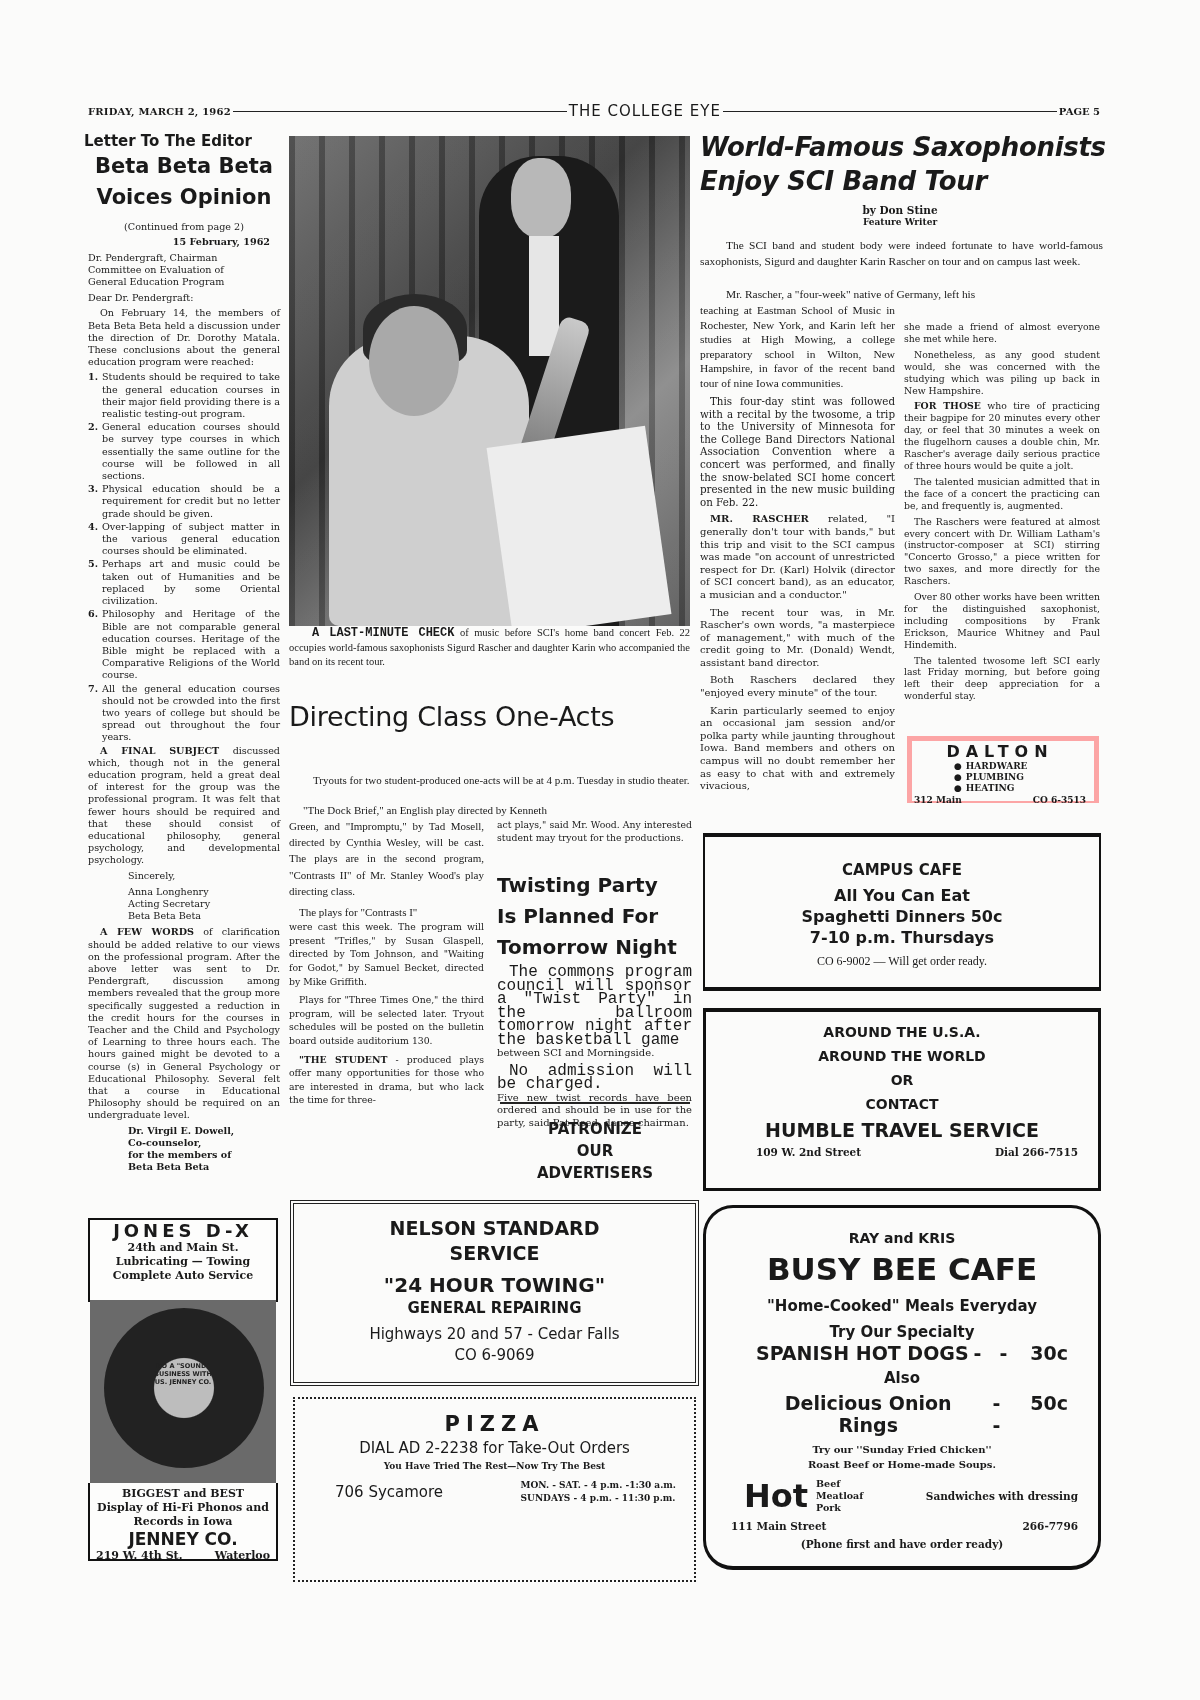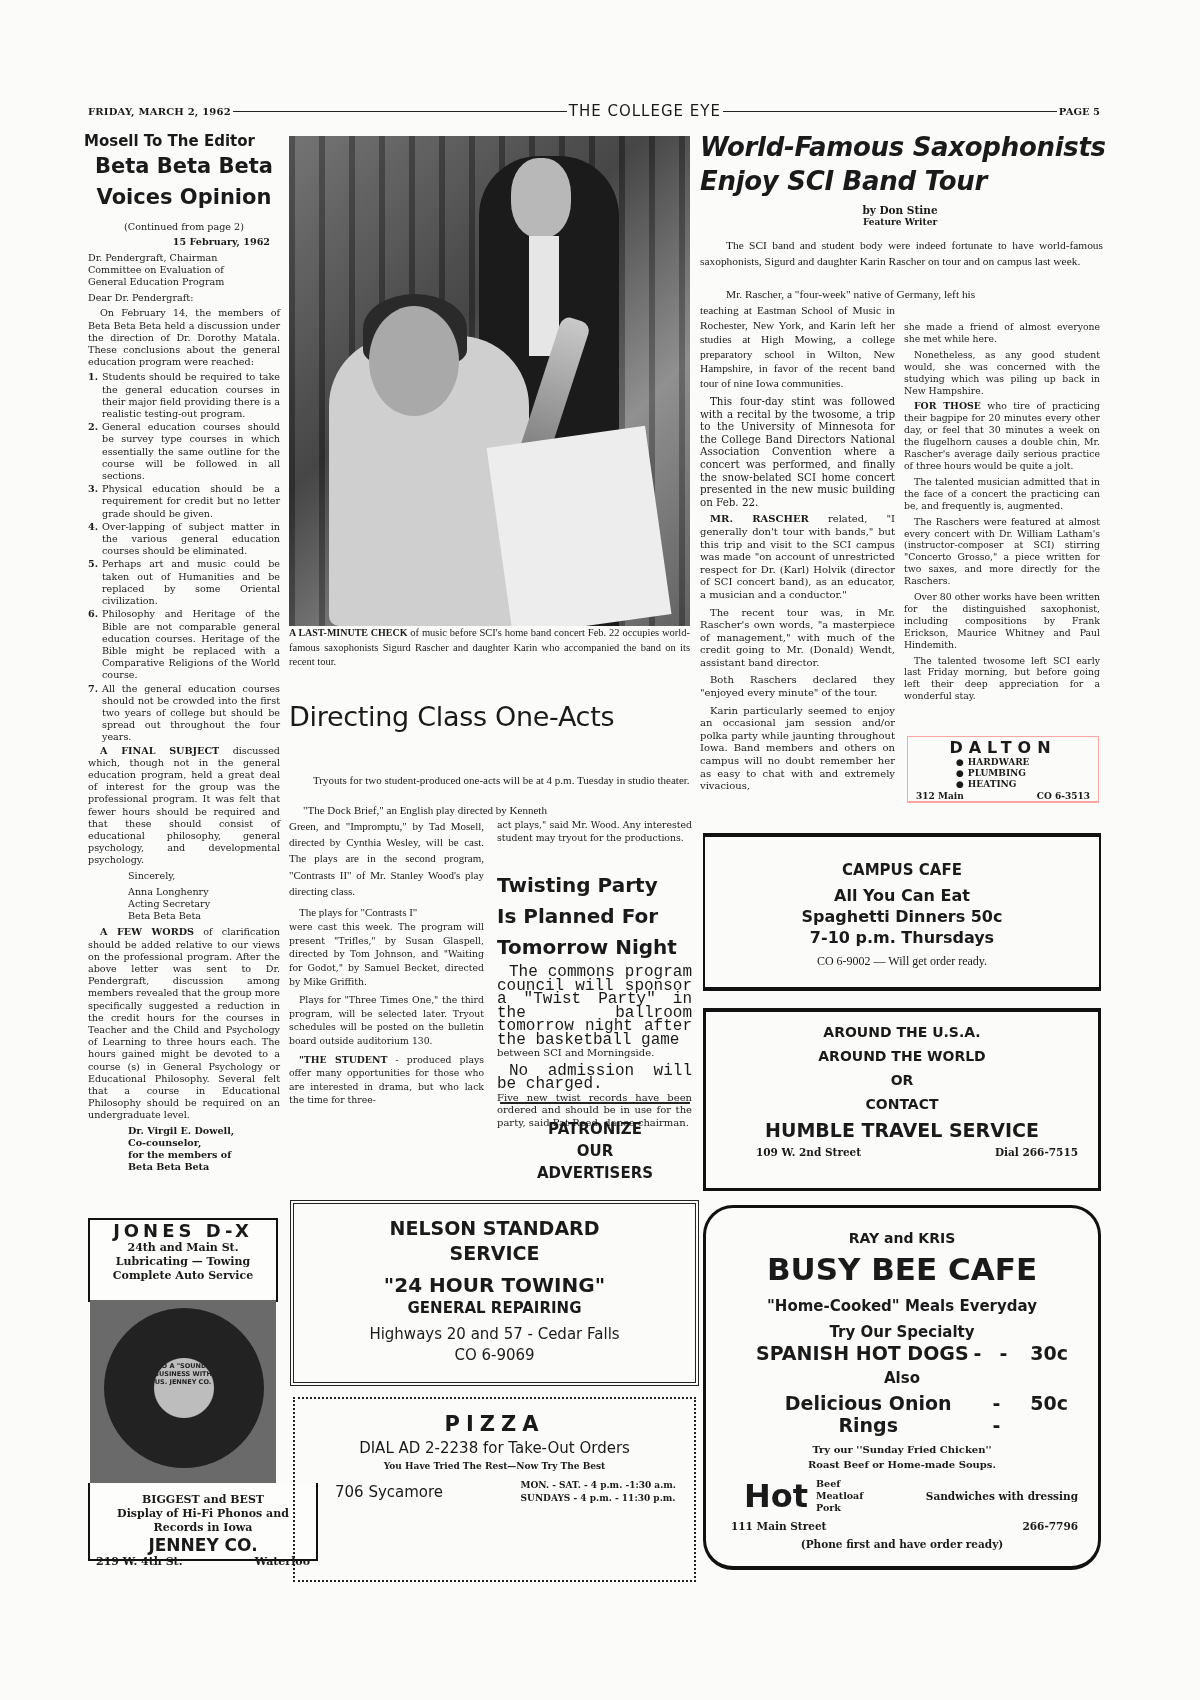--- a/index.html
+++ b/index.html
@@ -29,40 +29,40 @@
   .sig { padding-left: 40px; text-align: left; }
 
   
   .box { border: 2px solid #111; background: #fdfdfc; }
   .ad-jones { left: 88px; top: 1218px; width: 190px; height: 84px; text-align: center; }
   .ad-jones .name { font-family: "DejaVu Sans", sans-serif; font-weight: bold; font-size: 18px; letter-spacing: 4px; }
   .ad-jones .line { font-weight: bold; font-size: 11px; line-height: 14px; }
   .record-photo { left: 90px; top: 1300px; width: 186px; height: 183px; background: #6a6a6a; overflow: hidden; }
   .record-disc { position: absolute; left: 14px; top: 8px; width: 160px; height: 160px; border-radius: 50%; background: radial-gradient(circle, #bdbdbd 0 26%, #222 27% 100%); }
   .record-label { position: absolute; left: 60px; top: 62px; width: 66px; text-align: center; font-size: 6.5px; line-height: 8px; font-weight: bold; color: #222; font-family: "DejaVu Sans", sans-serif; }
-  .ad-jenney { left: 88px; top: 1483px; width: 230px; height: 78px; border-top: none; text-align: center; padding-top: 10px; }
+  .ad-jenney { left: 88px; top: 1483px; width: 190px; height: 78px; border-top: none; text-align: center; padding-top: 4px; }
   .ad-jenney .l1 { font-weight: bold; font-size: 11px; line-height: 14px; }
   .ad-jenney .l2 { font-weight: bold; font-size: 11px; line-height: 14px; }
   .ad-jenney .brand { font-family: "DejaVu Sans", sans-serif; font-weight: bold; font-size: 17px; line-height: 20px; }
   .ad-jenney .foot { display: flex; justify-content: space-between; padding: 0 6px; font-weight: bold; font-size: 11px; }
 
   
   .photo { left: 289px; top: 136px; width: 401px; height: 490px; background: linear-gradient(135deg, #6d6d6d 0%, #3c3c3c 40%, #8a8a8a 70%, #5a5a5a 100%); overflow: hidden; }
   .photo .curtain { position: absolute; left: 0; top: 0; width: 100%; height: 100%; background: repeating-linear-gradient(90deg, rgba(0,0,0,0.25) 0 6px, rgba(255,255,255,0.05) 6px 30px); }
   .photo .man { position: absolute; left: 190px; top: 20px; width: 140px; height: 470px; background: #1b1b1b; border-radius: 60px 60px 0 0; }
   .photo .man-head { position: absolute; left: 222px; top: 22px; width: 60px; height: 80px; background: #b8b8b8; border-radius: 45%; }
   .photo .shirt { position: absolute; left: 240px; top: 100px; width: 30px; height: 120px; background: #e6e6e6; }
   .photo .woman { position: absolute; left: 40px; top: 200px; width: 200px; height: 290px; background: #cfcfcf; border-radius: 70px 70px 10px 10px; }
   .photo .woman-head { position: absolute; left: 80px; top: 170px; width: 90px; height: 110px; background: #a9a9a9; border-radius: 50%; }
   .photo .hair { position: absolute; left: 74px; top: 158px; width: 104px; height: 70px; background: #2a2a2a; border-radius: 50% 50% 20% 20%; }
   .photo .score { position: absolute; left: 210px; top: 300px; width: 160px; height: 190px; background: #ededed; transform: rotate(-8deg); }
   .photo .sax { position: absolute; left: 250px; top: 180px; width: 30px; height: 150px; background: linear-gradient(180deg,#c9c9c9,#7a7a7a); border-radius: 10px; transform: rotate(18deg); }
 
   .caption { left: 289px; top: 626px; width: 401px; font-size: 10.5px; line-height: 14.5px; text-align: justify; font-family: "Liberation Serif", serif; }
-  .caption b { font-family: Liberation Serif, serif; font-size: 10px; }
+  .caption b { font-family: Liberation Mono, monospace; font-size: 12px; margin-left: 23px; }
 
   .tryouts-hed { left: 289px; top: 700px; width: 420px; font-family: "DejaVu Sans", sans-serif; font-size: 27px; line-height: 34px; font-weight: normal; letter-spacing: -0.3px; }
   .tryouts-lede { left: 289px; top: 773px; width: 401px; font-family: "Liberation Serif", serif; font-size: 11px; line-height: 14.5px; text-align: justify; text-indent: 24px; }
   .tryouts-col { left: 289px; top: 803px; width: 195px; font-size: 10px; line-height: 14px; text-align: justify; }
   .tryouts-col p { margin-bottom: 5px; text-indent: 10px; }
   .tryouts-col .lib { font-size: 11px; line-height: 16.2px; }
   .tryouts-col .small { font-size: 9.3px; line-height: 13.6px; }
   .tryouts-col2 { left: 497px; top: 803px; width: 195px; font-size: 9.3px; line-height: 12.5px; text-align: justify; }
 
   .twist-hed { left: 497px; top: 870px; width: 195px; font-family: "DejaVu Sans", sans-serif; font-weight: bold; font-size: 20px; line-height: 31px; }
@@ -95,21 +95,21 @@
   .byline .role { font-size: 9px; }
   .sax-lede { left: 700px; top: 238px; width: 403px; font-family: "Liberation Serif", serif; font-size: 11.4px; line-height: 15.5px; text-align: justify; text-indent: 26px; }
   .sax-lede2 { left: 700px; top: 287px; width: 403px; font-family: "Liberation Serif", serif; font-size: 11.4px; line-height: 15px; text-indent: 26px; white-space: nowrap; }
   .sax-col1 { left: 700px; top: 303px; width: 195px; font-size: 10px; line-height: 12.6px; text-align: justify; }
   .sax-col1 p { margin-bottom: 5px; text-indent: 10px; }
   .sax-col1 .lib { font-family: "Liberation Serif", serif; font-size: 11.4px; line-height: 14.5px; }
   .sax-col2 { left: 904px; top: 303px; width: 196px; font-size: 9.3px; line-height: 11.9px; text-align: justify; }
   .sax-col2 p { margin-bottom: 4px; text-indent: 10px; }
 
   
-  .ad-dalton { left: 907px; top: 736px; width: 192px; height: 67px; border: 1px solid #fca5a5; border-bottom-width: 2px; padding: 2px 8px 0 8px; }
+  .ad-dalton { left: 907px; top: 736px; width: 192px; height: 67px; border: 5px solid #fca5a5; border-bottom-width: 2px; padding: 2px 8px 0 2px; }
   .ad-dalton .name { text-align: center; font-family: "DejaVu Sans", sans-serif; font-weight: bold; font-size: 16px; letter-spacing: 6px; line-height: 18px; }
   .ad-dalton ul { list-style: none; padding-left: 40px; }
   .ad-dalton li { font-weight: bold; font-size: 9px; line-height: 11px; }
   .ad-dalton li::before { content: "●"; margin-right: 4px; }
   .ad-dalton .foot { display: flex; justify-content: space-between; font-weight: bold; font-size: 9px; line-height: 12px; }
 
   
   .ad-campus { left: 703px; top: 833px; width: 398px; height: 158px; border-top: 4px solid #111; border-bottom: 4px solid #111; border-left: 2px solid #111; border-right: 2px solid #111; text-align: center; padding-top: 22px; }
   .ad-campus .c1 { font-family: "DejaVu Sans", sans-serif; font-weight: bold; font-size: 15px; line-height: 22px; }
   .ad-campus .c2 { font-family: "DejaVu Sans", sans-serif; font-weight: bold; font-size: 16px; line-height: 21px; margin-top: 4px; }
@@ -142,21 +142,21 @@
 
 <div class="abs masthead">
   <span class="date">FRIDAY, MARCH 2, 1962</span>
   <span class="rule"></span>
   <span class="paper">THE COLLEGE EYE</span>
   <span class="rule"></span>
   <span class="page">PAGE 5</span>
 </div>
 
 <div class="abs col1">
-  <div class="kicker">Mosell To The Editor</div>
+  <div class="kicker">Letter To The Editor</div>
   <div class="hed">
     <div>Beta Beta Beta</div>
     <div>Voices Opinion</div>
   </div>
   <p class="center">(Continued from page 2)</p>
   <p class="right" style="font-weight:bold;padding-right:10px;">15 February, 1962</p>
   <div style="text-align:left;margin-bottom:4px;">
     <div>Dr. Pendergraft, Chairman</div>
     <div>Committee on Evaluation of</div>
     <div>General Education Program</div>

